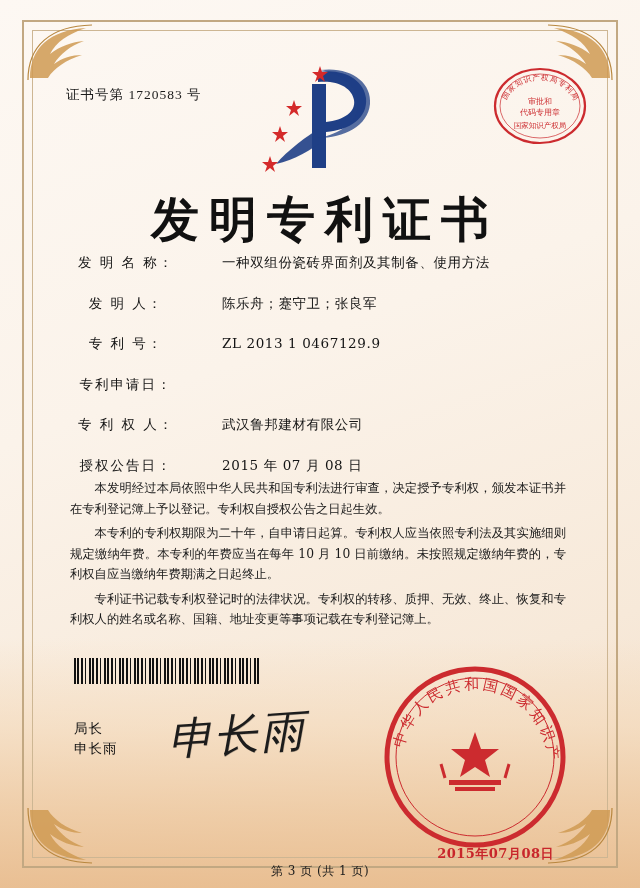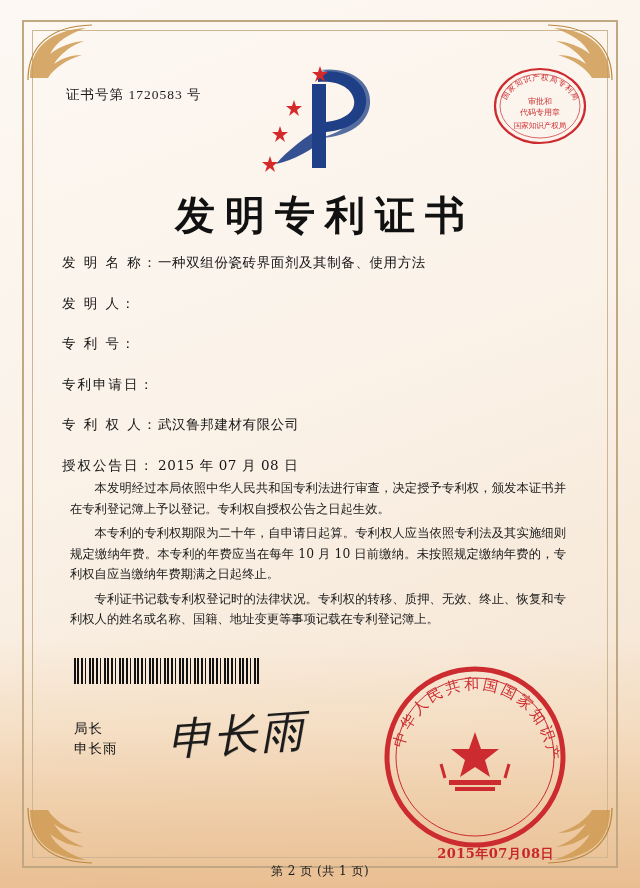--- a/index.html
+++ b/index.html
@@ -104,51 +104,53 @@
     height: 80px;
   }
   .oval-stamp svg { width: 100%; height: 100%; display: block; }
 
   .doc-title {
     position: absolute;
     left: 0;
     right: 0;
     top: 142px;
     text-align: center;
-    font-size: 40px;
+    font-size: 48px;
     letter-spacing: 10px;
     font-weight: 700;
     color: #111;
     font-family: "DejaVu Serif", serif;
     text-indent: 10px;
   }
 
   .fields {
     position: absolute;
-    left: 14px;
+    left: 30px;
     right: 10px;
     top: 208px;
+    text-align: center;
   }
   .field-row {
     display: flex;
     align-items: baseline;
     margin-bottom: 22.5px;
     font-size: 13.5px;
     color: #141414;
     white-space: nowrap;
   }
   .field-label {
     width: 96px;
     flex: 0 0 96px;
     letter-spacing: 2px;
     font-family: "DejaVu Serif", serif;
   }
   .field-value {
     font-family: "DejaVu Serif", serif;
     letter-spacing: 0.6px;
+    margin-left: 48px;
   }
 
   .paragraphs {
     position: absolute;
     left: 22px;
     right: 16px;
     top: 432px;
     font-size: 12.3px;
     line-height: 20.5px;
     color: #1a1a1a;
@@ -305,23 +307,25 @@
 
     <div class="doc-title">发明专利证书</div>
 
     <div class="fields">
       <div class="field-row">
         <span class="field-label">发 明 名 称：</span>
         <span class="field-value">一种双组份瓷砖界面剂及其制备、使用方法</span>
       </div>
       <div class="field-row">
         <span class="field-label">发 明 人：</span>
+        <span class="field-value">陈乐舟；蹇守卫；张良军</span>
       </div>
       <div class="field-row">
         <span class="field-label">专 利 号：</span>
+        <span class="field-value">ZL 2013 1 0467129.9</span>
       </div>
       <div class="field-row">
         <span class="field-label">专利申请日：</span>
       </div>
       <div class="field-row">
         <span class="field-label">专 利 权 人：</span>
         <span class="field-value">武汉鲁邦建材有限公司</span>
       </div>
       <div class="field-row">
         <span class="field-label">授权公告日：</span>
@@ -360,14 +364,14 @@
           <rect x="-20" y="29" width="40" height="4" fill="#cc2b2f"></rect>
           <path d="M-30 20 L-34 6 M30 20 L34 6" stroke="#cc2b2f" stroke-width="3" fill="none"></path>
         </g>
       </svg>
     </div>
 
     <div class="seal-date">2015年07月08日</div>
 
   </div>
 
-  <div class="footer">第 2 页 (共 1 页)</div>
+  <div class="footer">第 3 页 (共 1 页)</div>
 </div>
 
 </body></html>

